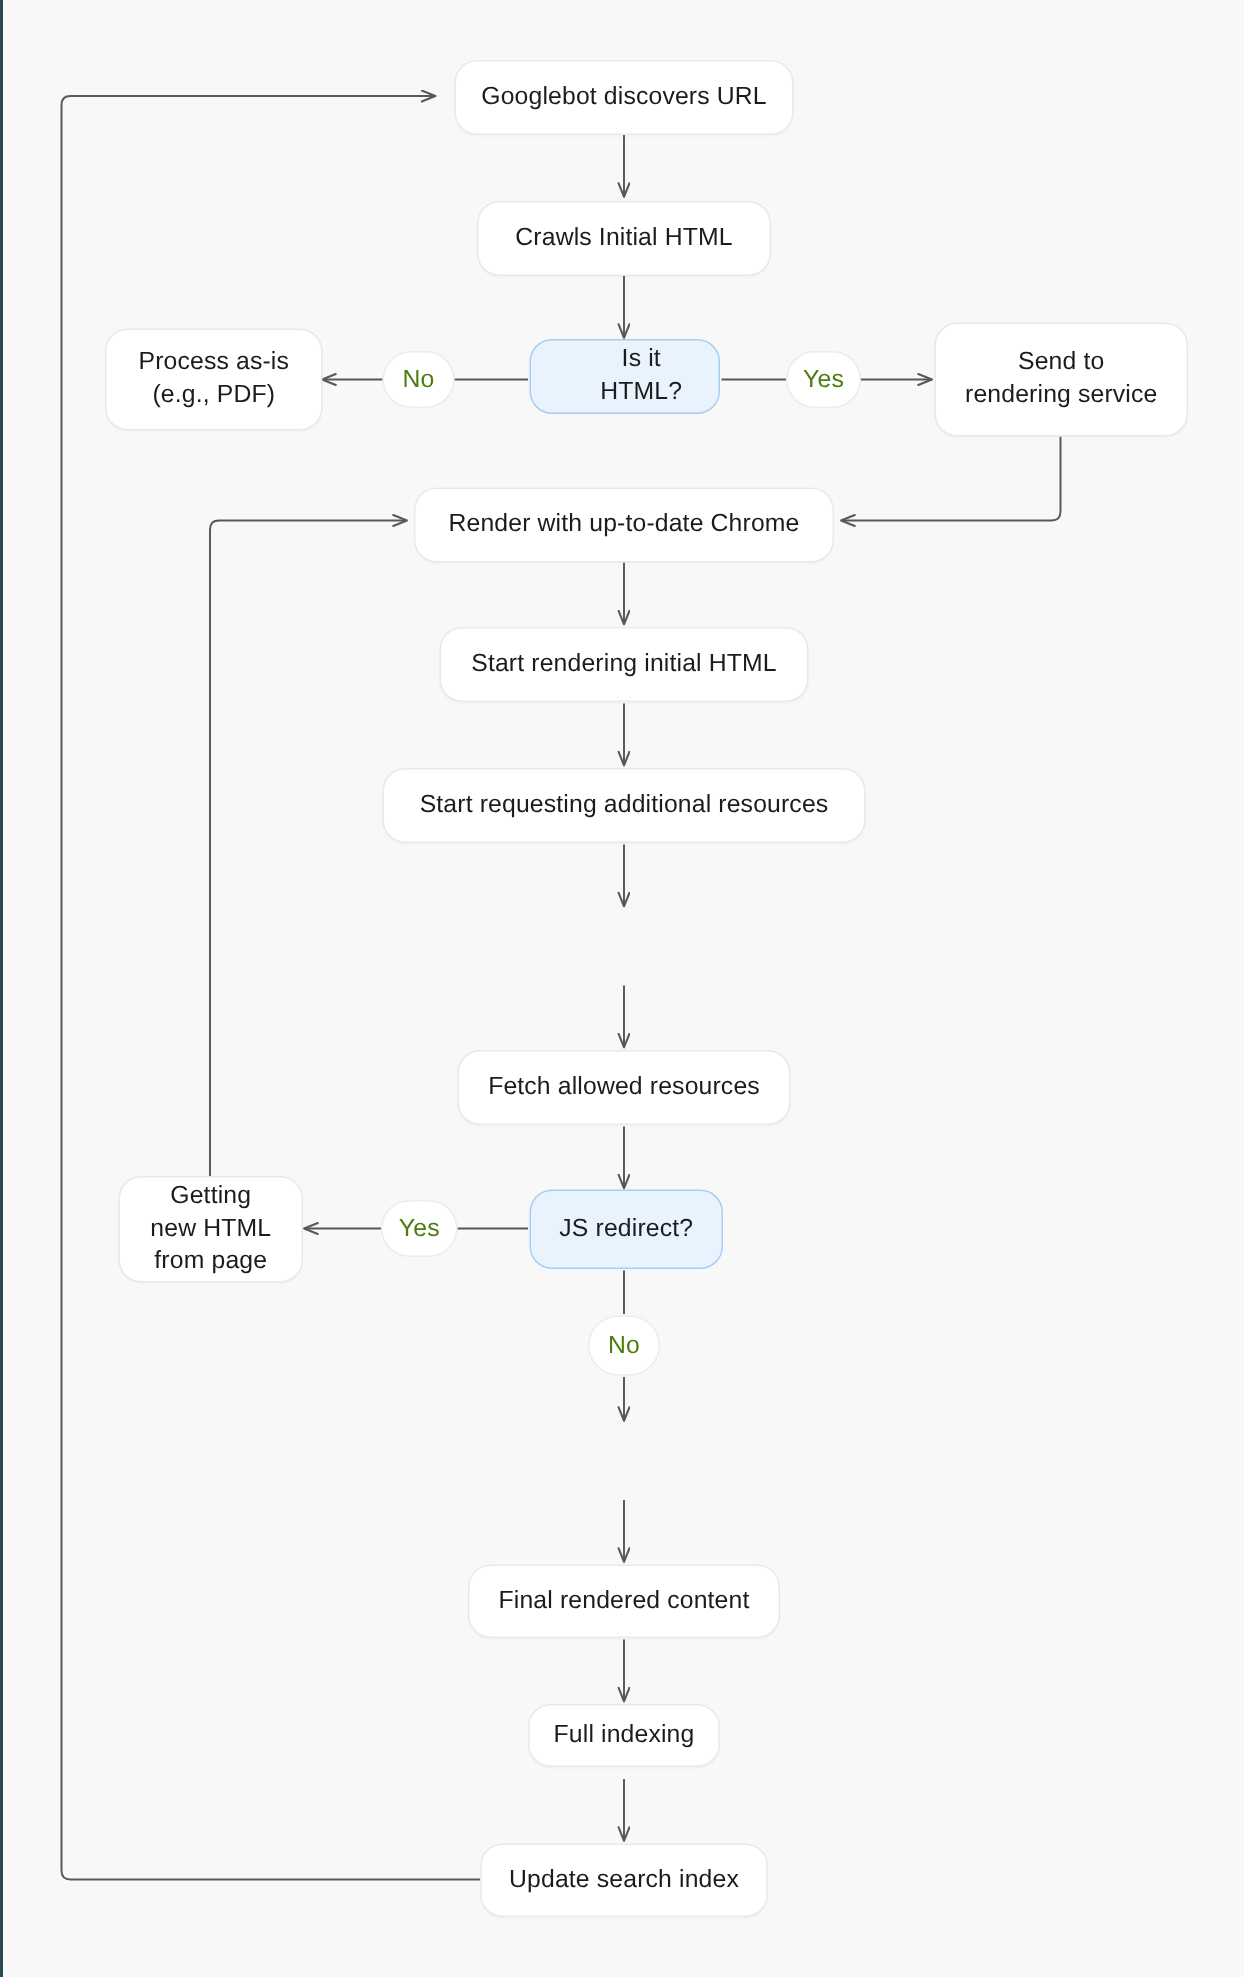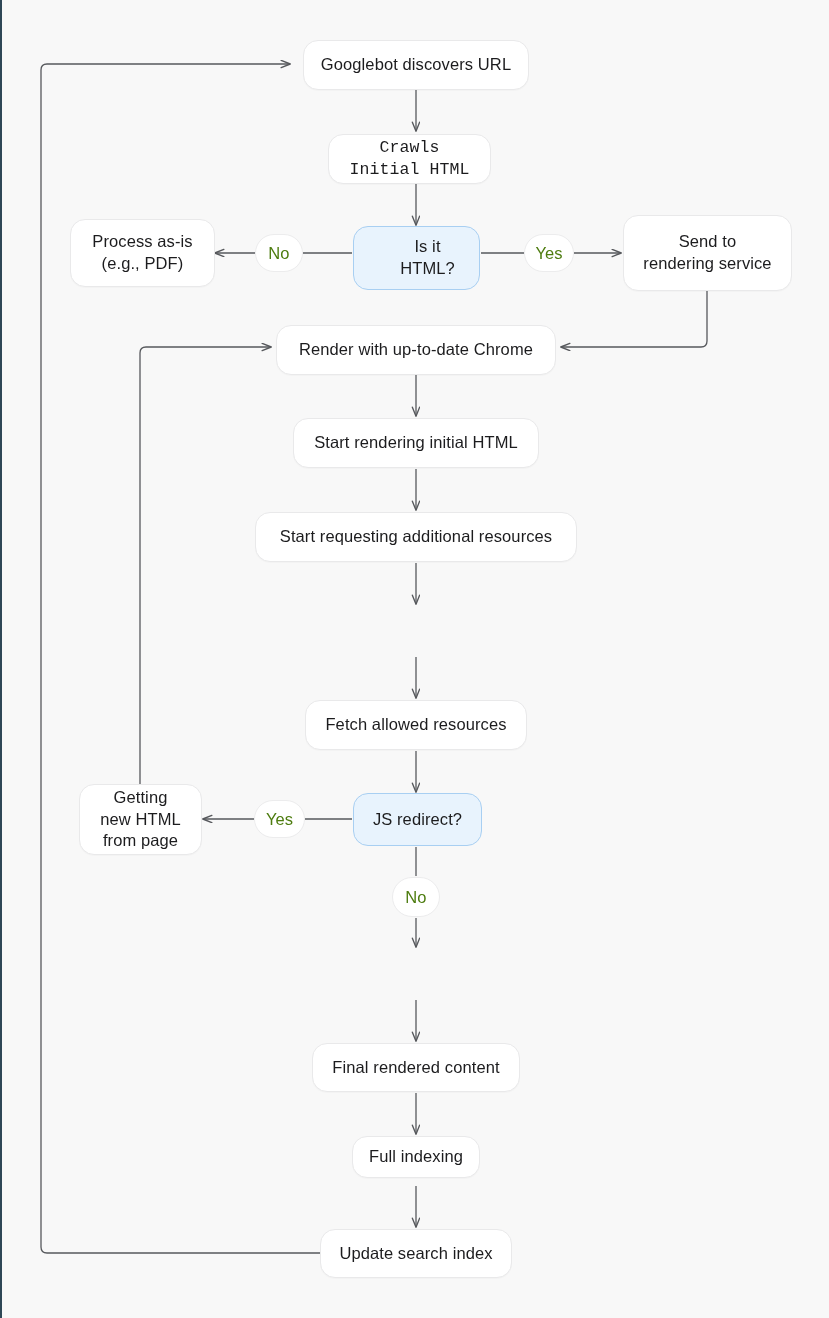--- a/index.html
+++ b/index.html
@@ -127,25 +127,25 @@
       <path d="M416,1186 L416,1227" marker-end="url(#ah)"></path>
 
       <path d="M320,1253 L47,1253 Q41,1253 41,1247 L41,70 Q41,64 47,64 L290,64" marker-end="url(#ah)"></path>
     </g>
   </svg>
 
   <div class="node" style="left:303px; top:40px; width:226px; height:50px;">
     <span>Googlebot discovers URL</span>
   </div>
 
-  <div class="node" style="left:328px; top:134px; width:163px; height:50px;font-family:Liberation Mono, monospace;">
+  <div class="node" style="left:318px; top:134px; width:196px; height:50px;">
     <span>Crawls Initial HTML</span>
   </div>
 
-  <div class="node decision" style="left:353px; top:226px; width:127px; height:64px;padding-left:36px;">
+  <div class="node decision" style="left:353px; top:226px; width:127px; height:50px;padding-left:36px;">
     <span>Is it HTML?</span>
   </div>
 
   <div class="node" style="left:70px; top:219px; width:145px; height:68px; white-space:pre-line;">
     <span>Process as-is
 (e.g., PDF)</span>
   </div>
 
   <div class="node" style="left:623px; top:215px; width:169px; height:76px; white-space:pre-line;">
     <span>Send to

